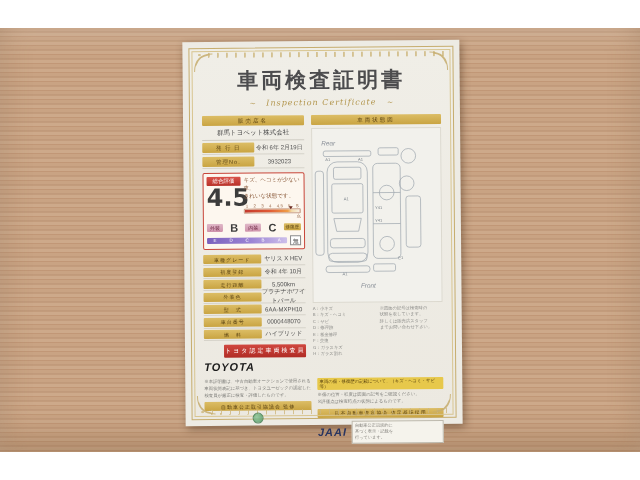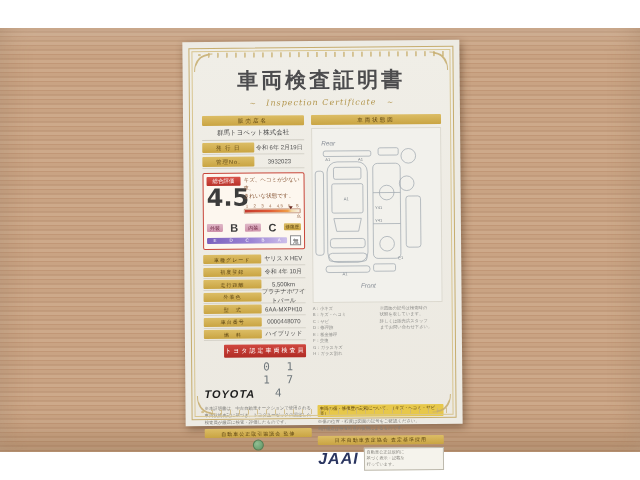--- a/index.html
+++ b/index.html
@@ -96,21 +96,21 @@
   .bR { width:54%; }
   .fineprint { font-size:4.4px; color:#7c7c78; line-height:1.5; white-space:pre-line; }
   .goldbar { background:linear-gradient(#dcbd65,#c9a442); color:#5c4413; font-size:5px;
     text-align:center; padding:1.5px 2px; margin-top:3px; letter-spacing:1px; border-radius:1px; }
   .stamp { width:11px; height:11px; border-radius:50%; margin:2px auto 0;
     background:radial-gradient(circle at 35% 35%, #8cc79a, #4d9560);
     border:1px solid #3f7a4f; opacity:.85; }
   .hl { background:#e7c84b; color:#5a430f; font-size:4.4px; padding:1px 2px; border-radius:1px; }
   .bR .fineprint { margin-top:2px; }
   .jrow { display:flex; align-items:center; gap:5px; margin-top:3px; }
-  .jaai { font-size:16px; font-weight:bold; font-style:italic; color:#2a3560; letter-spacing:1px;text-align:right; }
+  .jaai { font-size:11px; font-weight:bold; font-style:italic; color:#2a3560; letter-spacing:1px;text-align:right; }
   .sidebox { flex:1; border:.5px solid #bdb9ad; background:#f5f3ec; font-size:4.2px;
     color:#85837d; padding:1.5px 2px; line-height:1.45; white-space:pre-line; }
 </style>
 </head>
 <body>
 
 <div class="photo">
   <div class="cert">
     <div class="frame">
       <div class="orn top"></div>
@@ -215,21 +215,20 @@
             </div>
             <div class="spec">
               <span class="chip">燃　料</span>
               <span class="val">ハイブリッド</span>
             </div>
           </div>
 
           <div class="banner">トヨタ認定車両検査員</div>
           <div class="brandrow">
             <span class="toyota">TOYOTA</span>
-            <span class="certnum">0 1 1 7 4</span>
           </div>
         </div>
 
         <div class="colR">
           <div class="chip">車両状態図</div>
           <div class="diagram">
             <svg width="100%" height="100%" viewBox="0 0 140 173">
               <g fill="none" stroke="#a0a8b0" stroke-width="0.8">
 
                 <rect x="12" y="16" width="52" height="6" rx="2"></rect>

